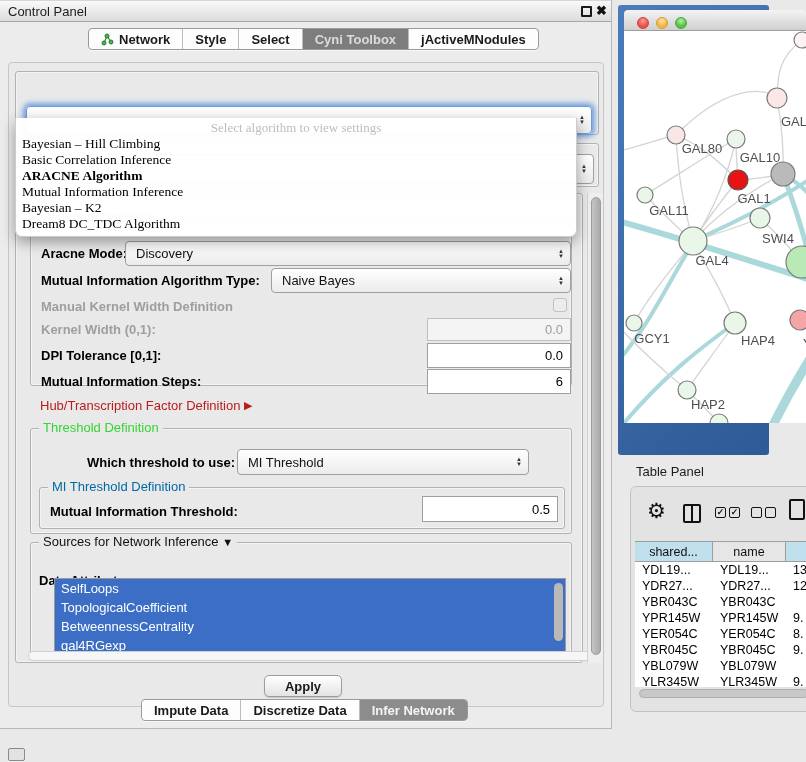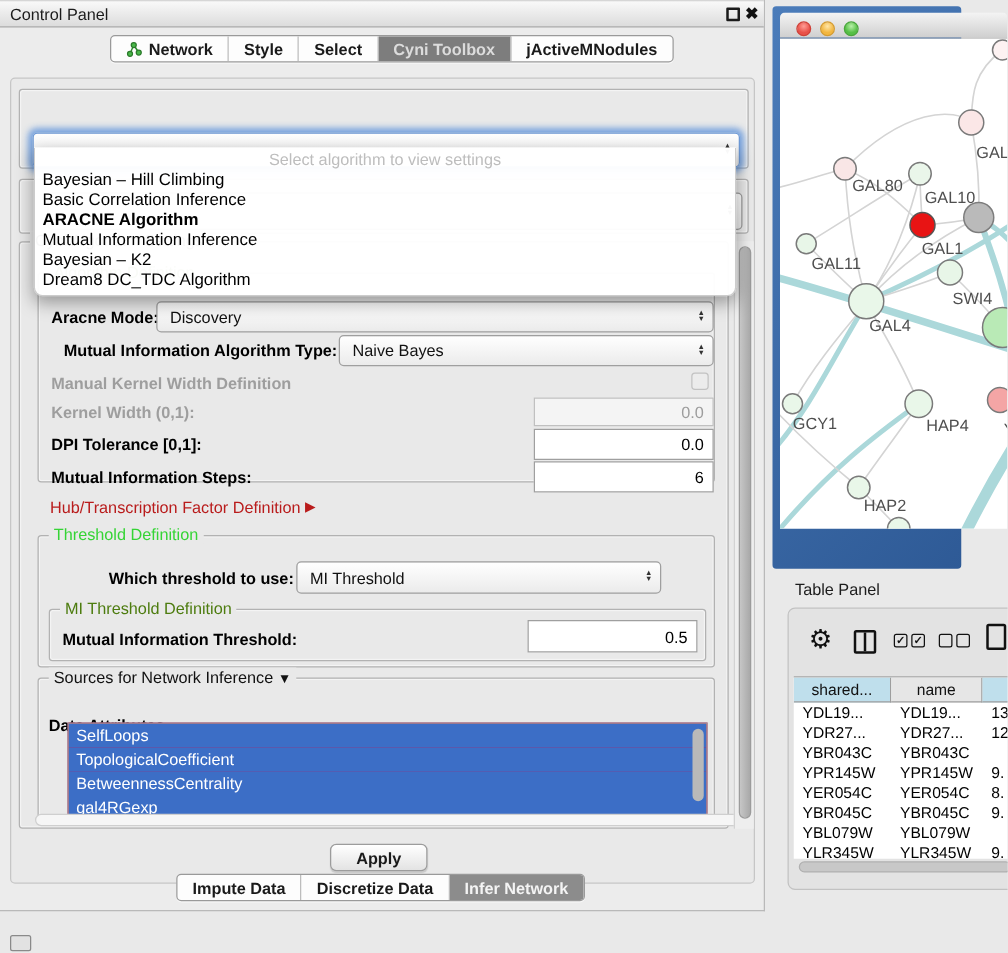--- a/index.html
+++ b/index.html
@@ -20,38 +20,38 @@
   .seg:last-child { border-right:none; }
   .seg.selected { background:#7d7d7d; color:#dcdcdc; }
   #bottom-tabs .seg.selected { background:#8c8c8c; color:#f4f4f4; }
 
   
   #content-panel { left:8px; top:62px; width:596px; height:645px; background:#e9e9e9; border:1px solid #c6c6c6; border-radius:4px; }
 
   
   .group { position:absolute; border:1px solid #b2b2b2; border-radius:3px; box-shadow:inset 0 0 0 1px rgba(255,255,255,.5); }
   .group-legend { position:absolute; top:-9px; left:8px; background:#e9e9e9; padding:0 4px; font-size:13px; color:#111; white-space:nowrap; }
-  .group-legend.blue { color:#4d7c0f; }
+  .group-legend.blue { color:#0369a1; }
   .group-legend.green { color:#35d435; }
 
   .lbl { position:absolute; display:flex; align-items:center; font-size:13px; font-weight:bold; color:#000; white-space:nowrap; }
   .lbl.dis { color:#9e9e9e; }
   .lbl.plain { font-weight:normal; color:#b91c1c; }
 
   .combo { position:absolute; border:1px solid #9f9f9f; border-radius:4px; background:linear-gradient(#ffffff,#ebebeb); font-size:13px; display:flex; align-items:center; padding:0 24px 0 10px; color:#111; }
   .combo .stepper { position:absolute; right:6px; top:0; bottom:0; display:flex; flex-direction:column; justify-content:center; font-size:6px; line-height:5px; color:#333; }
   .combo.focusring { box-shadow:0 0 5px 3px rgba(100,150,220,.85); border-color:#6f9bd8; }
 
   .field { position:absolute; border:1px solid #9f9f9f; background:#fff; font-size:13px; display:flex; align-items:center; justify-content:flex-end; padding:0 7px; color:#000; }
   .field.dis { background:#f4f4f4; color:#9d9d9d; border-color:#c0c0c0; }
 
   .checkbox { position:absolute; width:14px; height:14px; border:1px solid #c2c2c2; border-radius:3px; background:#ececec; }
 
   
-  #algo-dropdown { left:18px; top:55px; width:562px; background:rgba(255,255,255,.97); border:1px solid #cccccc; border-top:none; border-radius:0 0 7px 7px; box-shadow:0 5px 14px rgba(0,0,0,.35); z-index:60; padding:2px 0 4px 0; }
+  #algo-dropdown { left:6px; top:55px; width:562px; background:rgba(255,255,255,.97); border:1px solid #cccccc; border-top:none; border-radius:0 0 7px 7px; box-shadow:0 5px 14px rgba(0,0,0,.35); z-index:60; padding:2px 0 4px 0;font-family:Liberation Serif, serif; }
   .dd-hint { text-align:center; font-size:13px; color:#bdbdbd; height:16px; line-height:15px; }
   .dd-item { font-size:13.5px; line-height:16px; padding-left:6px; color:#000; }
   .dd-item.bold { font-weight:bold; }
 
   
   #attr-list { position:absolute; left:44px; top:576px; width:512px; height:78px; background:#be185d; border:1px solid #9a9a9a; overflow:hidden; }
   .attr-item { height:19px; line-height:19px; padding-left:6px; font-size:13px; color:#111; }
   .attr-item.selected { background:#3c6ec6; color:#fff; }
   .list-vscroll { position:absolute; right:2px; top:4px; width:9px; height:58px; border-radius:5px; background:#b9b9b9; }
 
@@ -145,21 +145,21 @@
 
       <div class="group" style="left:14px; top:24px; width:542px; height:168px;">
         <span class="group-legend blue">Algorithm Definition</span>
 
         <div class="lbl" style="left:10px; top:22px; height:25px;">Aracne Mode:</div>
         <div class="combo" style="left:94px; top:22px; width:446px; height:25px;">
           <span>Discovery</span>
           <span class="stepper">▲<br>▼</span>
         </div>
 
-        <div class="lbl" style="left:20px; top:49px; height:25px;">Mutual Information Algorithm Type:</div>
+        <div class="lbl" style="left:10px; top:49px; height:25px;">Mutual Information Algorithm Type:</div>
         <div class="combo" style="left:240px; top:49px; width:300px; height:25px;">
           <span>Naive Bayes</span>
           <span class="stepper">▲<br>▼</span>
         </div>
 
         <div class="lbl dis" style="left:10px; top:76px; height:22px;">Manual Kernel Width Definition</div>
         <div class="checkbox" style="left:522px; top:79px;"></div>
 
         <div class="lbl dis" style="left:10px; top:99px; height:23px;">Kernel Width (0,1):</div>
         <div class="field dis" style="left:396px; top:99px; width:144px; height:23px;">0.0</div>

